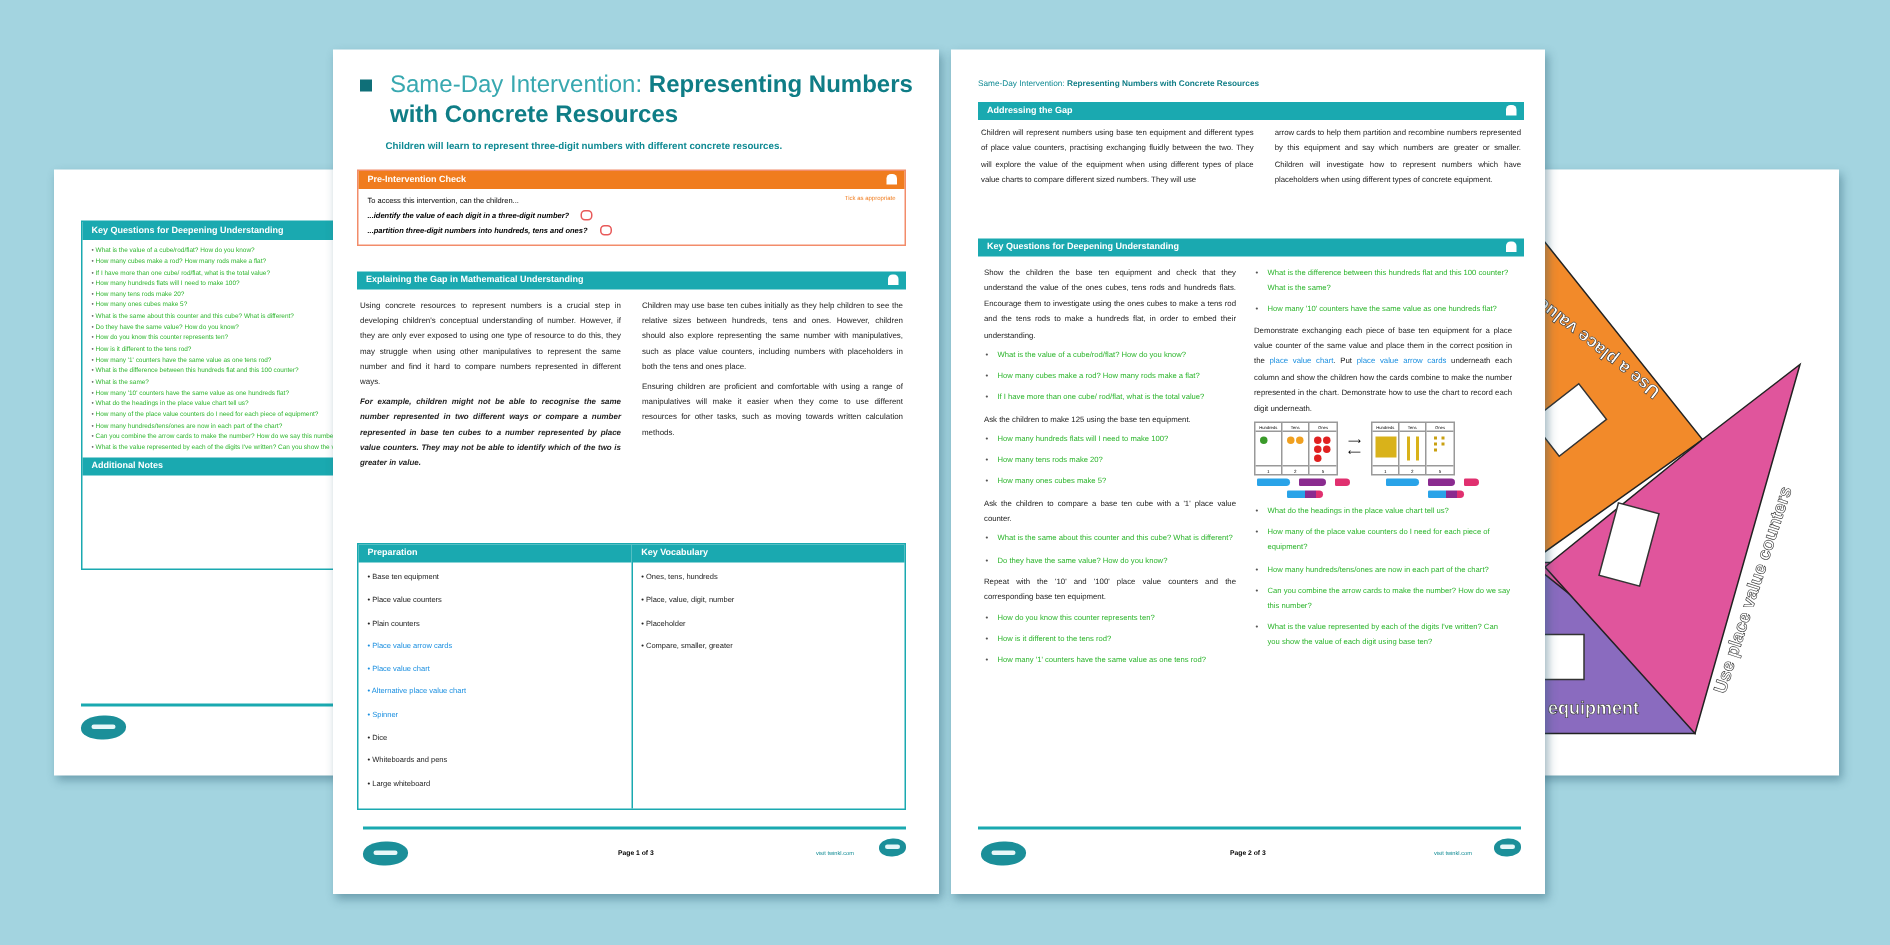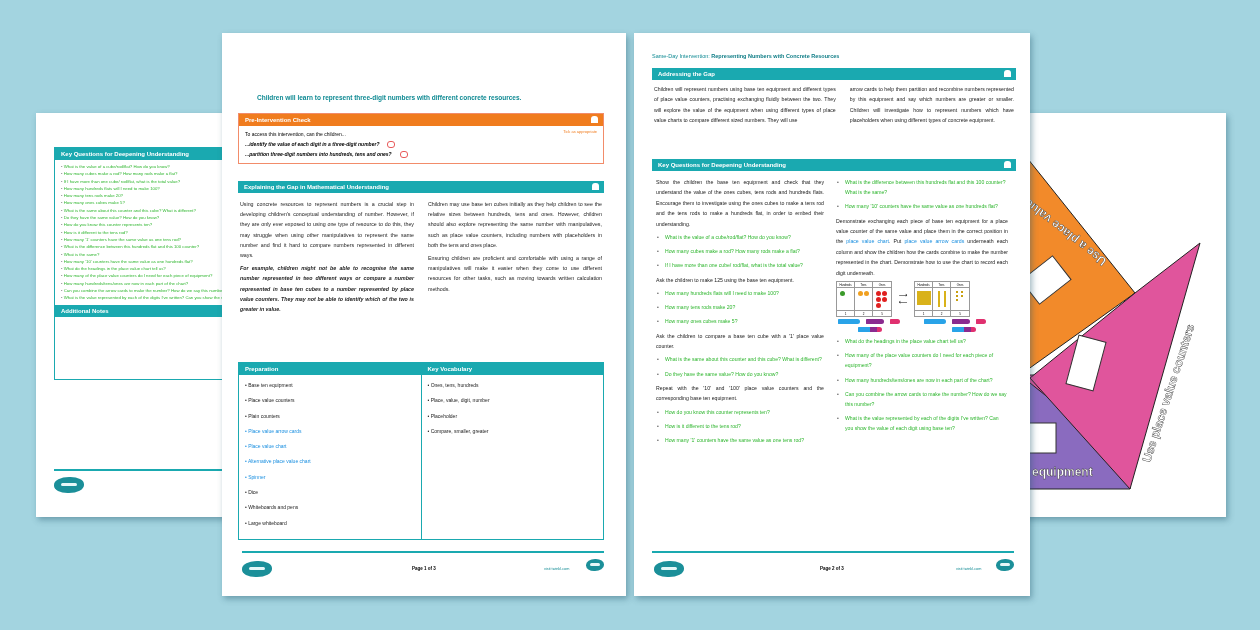--- a/index.html
+++ b/index.html
@@ -138,20 +138,24 @@
       <text x="0" y="0" font-size="12" font-weight="bold" fill="#fff" stroke="#333" stroke-width="0.4" font-family="Liberation Sans, sans-serif">Use place value counters</text>
     </g>
     <text x="12" y="363" font-size="12" font-weight="bold" fill="#fff" stroke="#333" stroke-width="0.4" font-family="Liberation Sans, sans-serif">equipment</text>
     <rect x="6" y="152" width="40" height="30" fill="#fff" stroke="#333" transform="rotate(-38 26 167)"></rect>
     <rect x="52" y="225" width="28" height="50" fill="#fff" stroke="#333" transform="rotate(15 66 250)"></rect>
     <rect x="0" y="310" width="36" height="30" fill="#fff" stroke="#333"></rect>
   </svg>
 </div>
 
 <div class="page" id="page-1">
+  <div class="title-row">
+    <div class="title-square"></div>
+    <div class="title"><span class="light">Same-Day Intervention: </span><span>Representing Numbers with Concrete Resources</span></div>
+  </div>
   <div class="subtitle">Children will learn to represent three-digit numbers with different concrete resources.</div>
 
   <div class="check-box">
     <div class="bar-orange"><span>Pre-Intervention Check</span><span class="tab"></span></div>
     <div class="check-body">
       <span class="tick-note">Tick as appropriate</span>
       <p>To access this intervention, can the children...</p>
       <p class="q"><span>...identify the value of each digit in a three-digit number?</span><span class="hand"></span></p>
       <p class="q"><span>...partition three-digit numbers into hundreds, tens and ones?</span><span class="hand"></span></p>
     </div>

